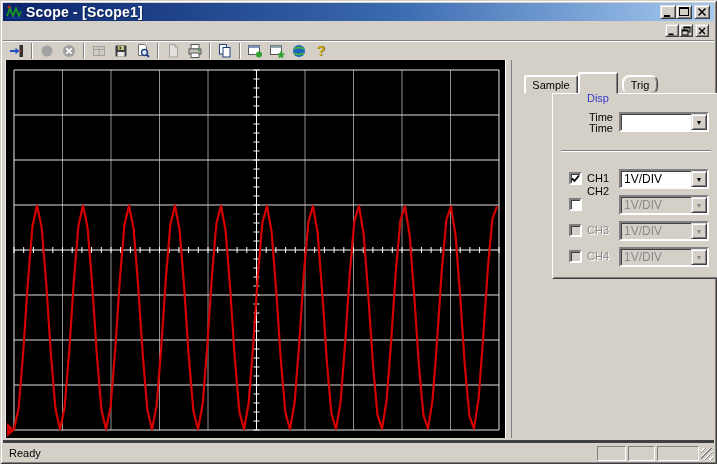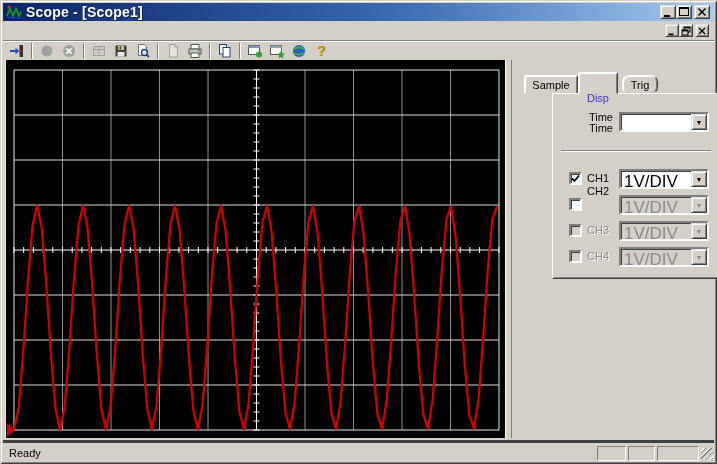--- a/index.html
+++ b/index.html
@@ -45,21 +45,21 @@
     border-top-left-radius:2px;border-top-right-radius:2px;z-index:1;cursor:default;}
   .tab.active{top:12px;height:22px;padding-top:19px;z-index:3;color:#3838c8;}
   .tabpage{position:absolute;left:6px;top:33px;width:168px;height:186px;background:#d4d0c8;z-index:2;
     border:1px solid;border-color:#ffffff #404040 #404040 #ffffff;
     box-shadow:inset 1px 1px 0 #d4d0c8, inset -1px -1px 0 #808080;margin-left:34px;}
   .tb-label{position:absolute;left:20px;top:18px;width:40px;text-align:right;line-height:11px;}
   .sepline{position:absolute;left:8px;right:8px;top:56px;height:2px;border-top:1px solid #808080;border-bottom:1px solid #ffffff;}
   .combo{position:absolute;height:20px;width:90px;background:#fff;
     border:2px solid;border-color:#808080 #ffffff #ffffff #808080;
     box-shadow:inset 1px 1px 0 #404040;}
-  .combo .val{position:absolute;left:3px;top:1px;right:18px;font-size:17px;white-space:nowrap;overflow:hidden;}
+  .combo .val{position:absolute;left:3px;top:1px;right:18px;font-size:12px;white-space:nowrap;overflow:hidden;}
   .combo .arrowbtn{position:absolute;right:0;top:0;bottom:0;width:16px;background:#d4d0c8;
     border:1px solid;border-color:#dfdfdf #404040 #404040 #dfdfdf;
     box-shadow:inset 1px 1px 0 #fff, inset -1px -1px 0 #808080;
     display:flex;align-items:center;justify-content:center;font-size:7px;color:#000;}
   .combo.disabled{background:#d4d0c8;}
   .combo.disabled .val{color:#8a8a8a;}
   .combo.disabled .arrowbtn{color:#8a8a8a;}
   .checkbox{position:absolute;width:13px;height:13px;background:#fff;
     border:2px solid;border-color:#808080 #ffffff #ffffff #808080;box-shadow:inset 1px 1px 0 #404040;
     display:flex;align-items:center;justify-content:center;}

